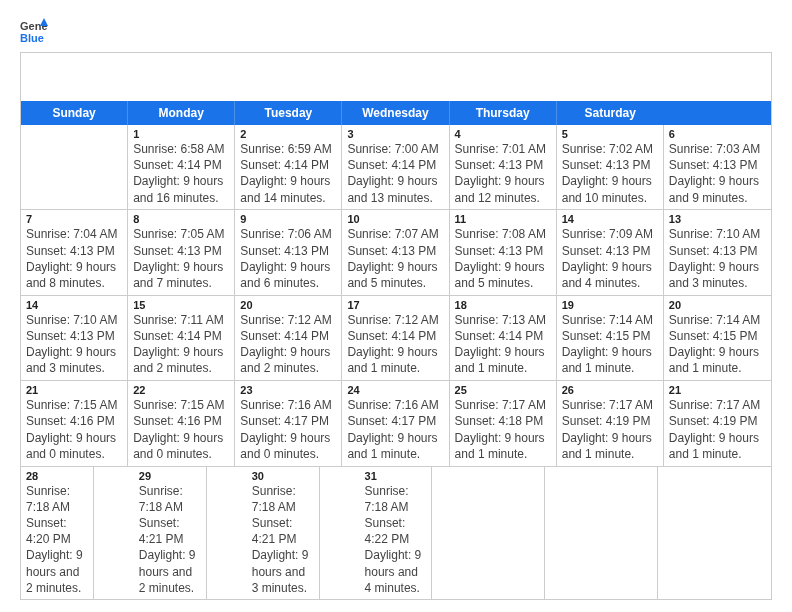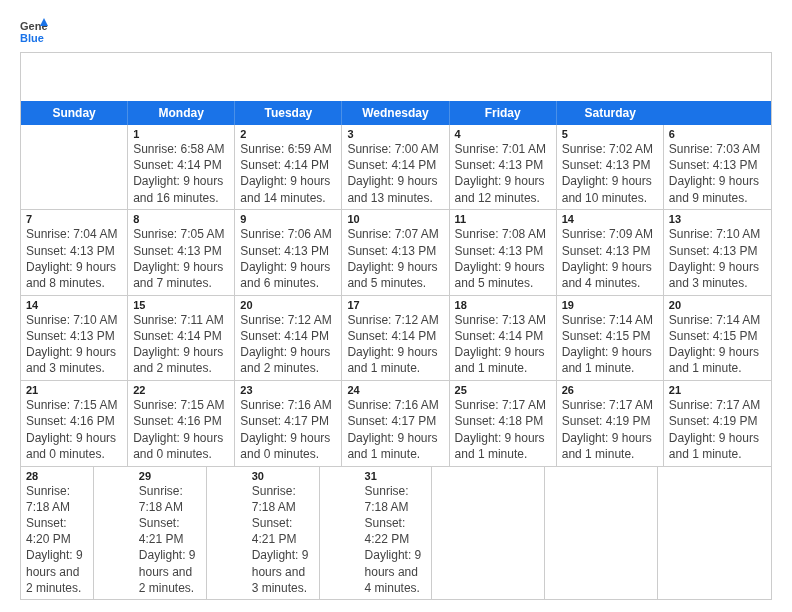--- a/index.html
+++ b/index.html
@@ -116,21 +116,21 @@
       <h2></h2>
     </div>
   </div>
 
   <div class="calendar">
     <div class="cal-header-row">
     <div class="cal-header-cell">Sunday</div>
         <div class="cal-header-cell">Monday</div>
         <div class="cal-header-cell">Tuesday</div>
         <div class="cal-header-cell">Wednesday</div>
-        <div class="cal-header-cell">Friday</div>
+        <div class="cal-header-cell">Thursday</div>
         <div class="cal-header-cell">Saturday</div>
       </div>
     <div class="cal-body">
     <div class="cal-row">
           <div class="cal-cell empty"></div>
           <div class="cal-cell">
             <div class="day-number">1</div>
             <div class="cell-text">Sunrise: 6:58 AM<br>Sunset: 4:14 PM<br>Daylight: 9 hours and 16 minutes.</div>
           </div>
           <div class="cal-cell">

